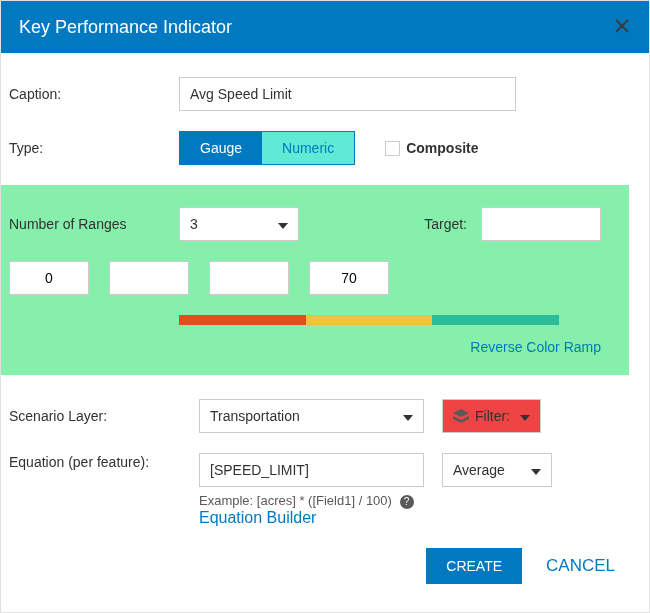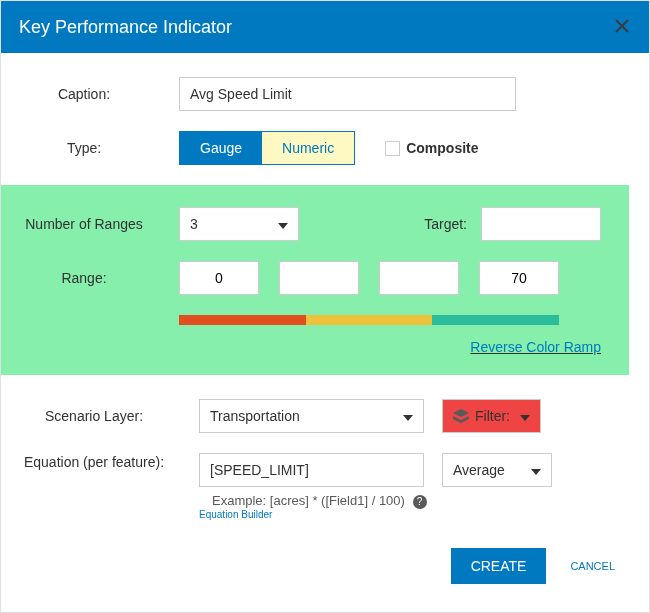--- a/index.html
+++ b/index.html
@@ -47,21 +47,21 @@
     padding: 24px 28px 0 8px;
     overflow:hidden;
   }
   .row {
     display: flex;
     align-items: center;
     margin-bottom: 20px;
   }
   .lbl {
     width: 170px;
-    text-align: center;
+    text-align: left;
     padding-right: 20px;
     color: #323232;
     line-height: 1.2;
   }
   .controls {
     flex: 1;
     display: flex;
     align-items: center;
   }
   .text-input, .select {
@@ -75,21 +75,21 @@
   .text-input { width: 100%; }
   .caption-input { width: 337px; }
   .seg {
     display: flex;
     border: 1px solid #0079c1;
     height: 34px;
     overflow: hidden;
   }
   .seg button {
     border: none;
-    background: #fef9c3;
+    background: #5eead4;
     color: #0079c1;
     padding: 0 20px;
     font-size: 14px;
     cursor: pointer;
   }
   .seg button.active {
     background: #0079c1;
     color: #fff;
   }
   .check {
@@ -119,41 +119,41 @@
   .range-inputs input {
     width: 80px; height:34px; border:1px solid #ccc; text-align:center; font-size:14px; margin-right:20px;
   }
   .range-inputs input:last-child{margin-right:0;}
   .ramp {
     display:flex; height:10px; margin-top:18px; margin-left:170px; margin-right:0;
     width:380px;
   }
   .ramp div{flex:1;}
   .reverse {
-    text-align:right; margin-top:14px; margin-right:0;text-decoration:underline;
+    text-align:right; margin-top:14px; margin-right:0;
   }
   .reverse a{ color:#0079c1; text-decoration:none; cursor:pointer; }
   .target-row .lbl2{ width:auto; padding-right:14px;}
   .filter-btn {
     height:34px; border:1px solid #ccc; display:flex; align-items:center; padding:0 10px; margin-left:18px; cursor:pointer; background:#ef4444;
   }
   .filter-btn svg.layers{width:16px;height:14px;margin-right:6px;}
   .eq-row .lbl{line-height:1.3;}
-  .hint { font-size:13px; color:#595959; margin-top:6px;margin-left:13px;}
+  .hint { font-size:13px; color:#595959; margin-top:6px;}
   .hint-icon{display:inline-flex;width:14px;height:14px;border-radius:50%;background:#595959;color:#fff;font-size:10px;align-items:center;justify-content:center;margin-left:4px;}
-  .eq-builder{color:#0079c1;text-decoration:none;cursor:pointer;font-size:10px;}
+  .eq-builder{color:#0079c1;text-decoration:none;cursor:pointer;font-size:16px;}
   .footer{
     display:flex; justify-content:flex-end; align-items:center;
     padding: 0 28px 28px 28px; gap:18px;
   }
   .btn-primary{
     background:#0079c1;color:#fff;border:none;height:36px;padding:0 20px;font-size:14px;cursor:pointer;
   }
   .btn-link{
-    background:none;border:none;color:#0079c1;font-size:11px;cursor:pointer;
+    background:none;border:none;color:#0079c1;font-size:17px;cursor:pointer;
   }
 </style>
 </head>
 <body>
 
 <div class="dialog">
   <div class="header">
     <h1>Key Performance Indicator</h1>
     <div class="close">
       <svg viewBox="0 0 16 16">
@@ -196,21 +196,20 @@
                   <path d="M0 0l5 6 5-6z"></path>
                 </svg></span>
           </div>
           <div style="flex:1"></div>
           <div class="lbl2">Target:</div>
           <input class="text-input" style="width: 120px;" value="">
         </div>
       </div>
 
       <div class="row">
-        <div class="lbl">Range:</div>
         <div class="controls range-inputs">
           <input value="0" style="">
           <input value="" style="">
           <input value="" style="">
           <input value="70" style="">
         </div>
       </div>
 
       <div class="ramp">
         <div style="background:#e04f1d"></div>

